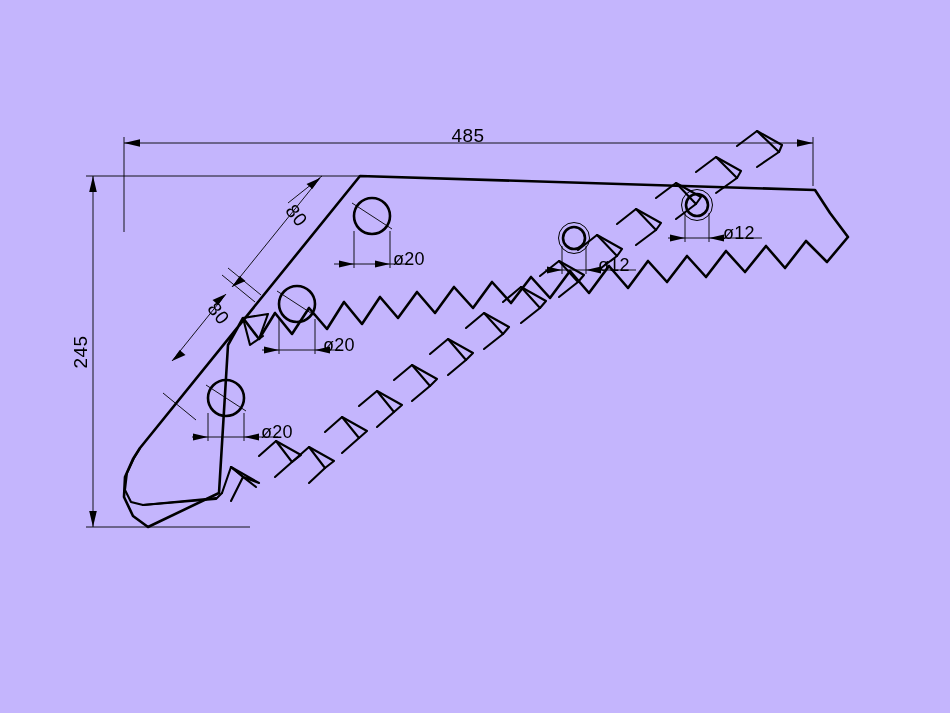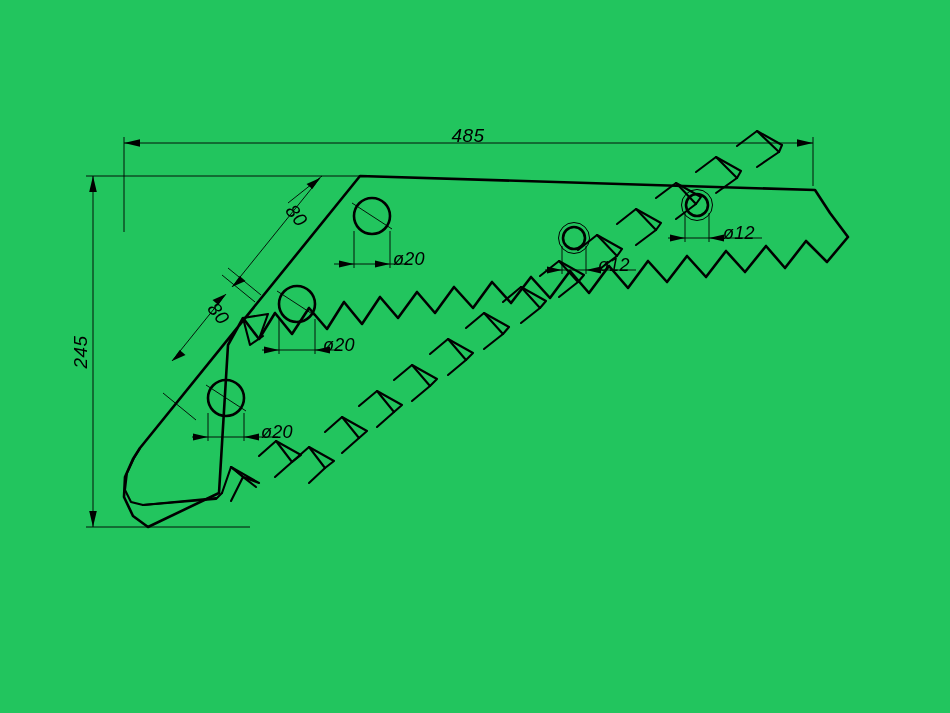--- a/index.html
+++ b/index.html
@@ -10,22 +10,21 @@
   body {
     width: 950px;
     height: 713px;
     font-family: "Liberation Sans", sans-serif;
     overflow: hidden;
   }
   #drawing-root {
     position: relative;
     width: 950px;
     height: 713px;
-    background: #22c55e;
-    font-style: italic;
+    background: #c4b5fd;
   }
   svg#cad {
     display: block;
     width: 950px;
     height: 713px;
   }
   .part-outline {
     fill: none;
     stroke: #000000;
     stroke-width: 2.6;

